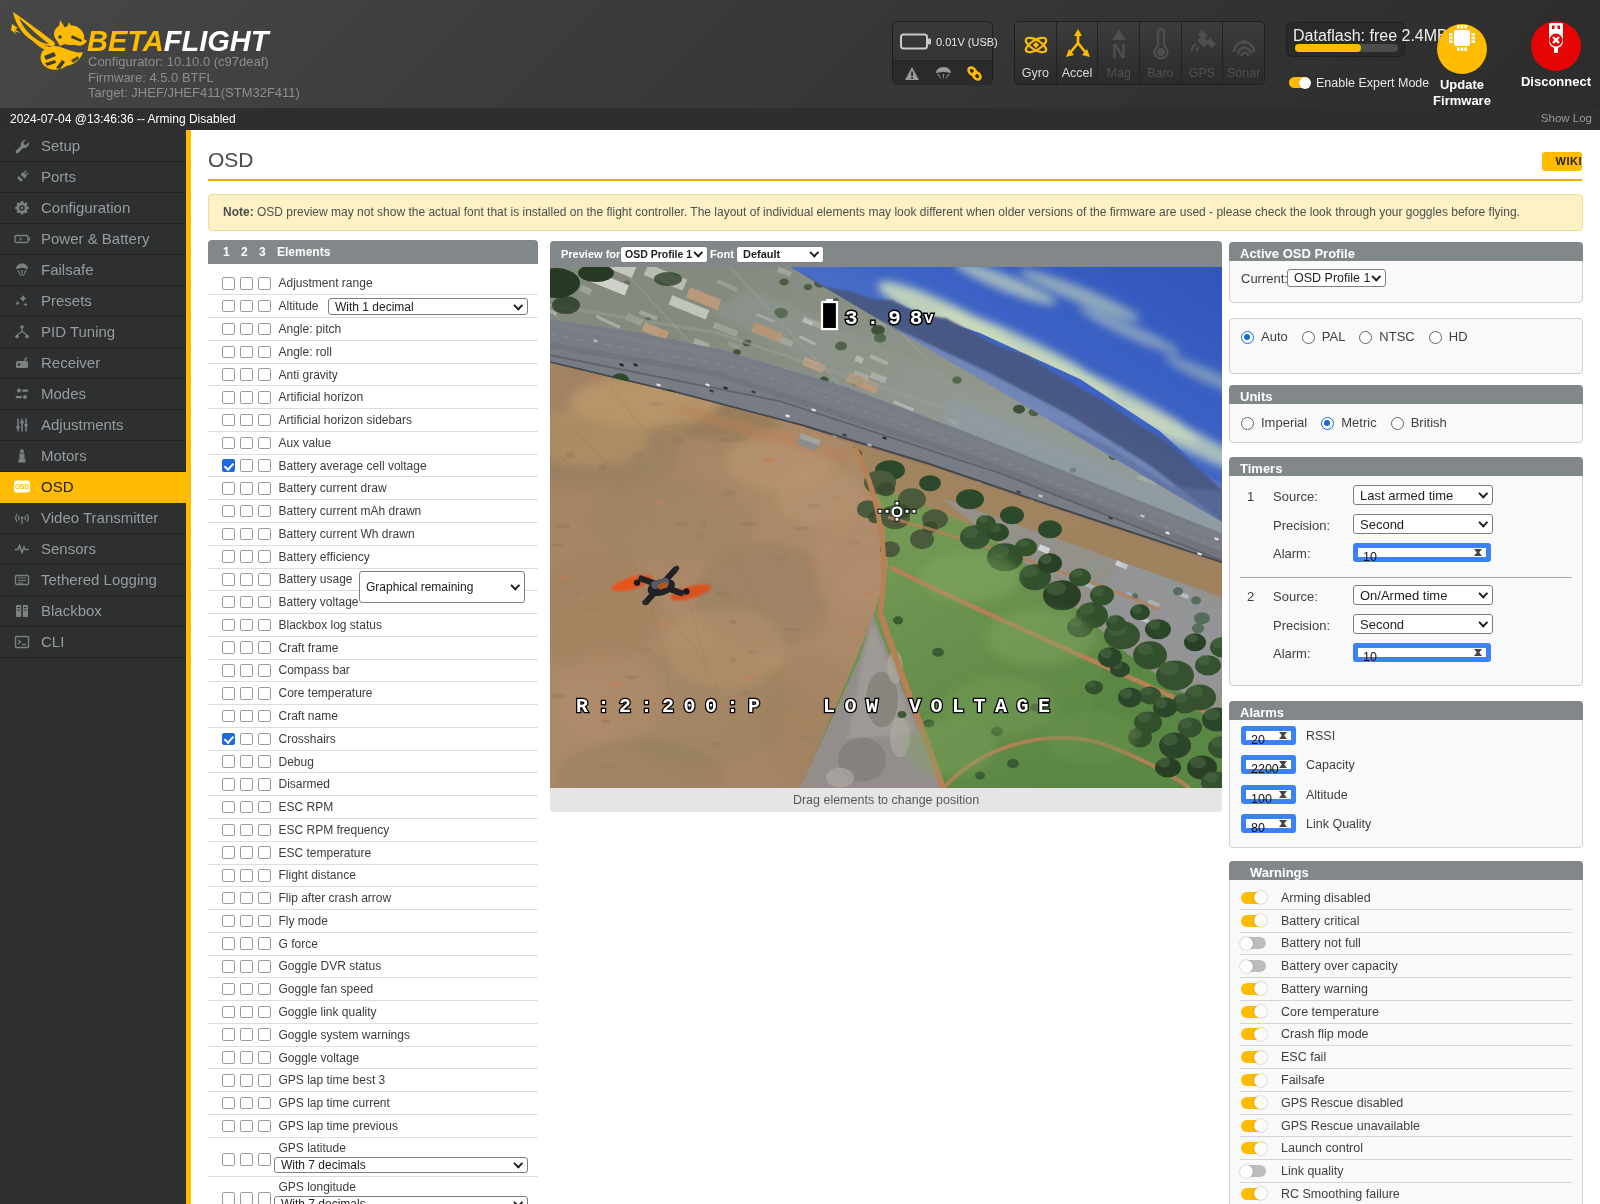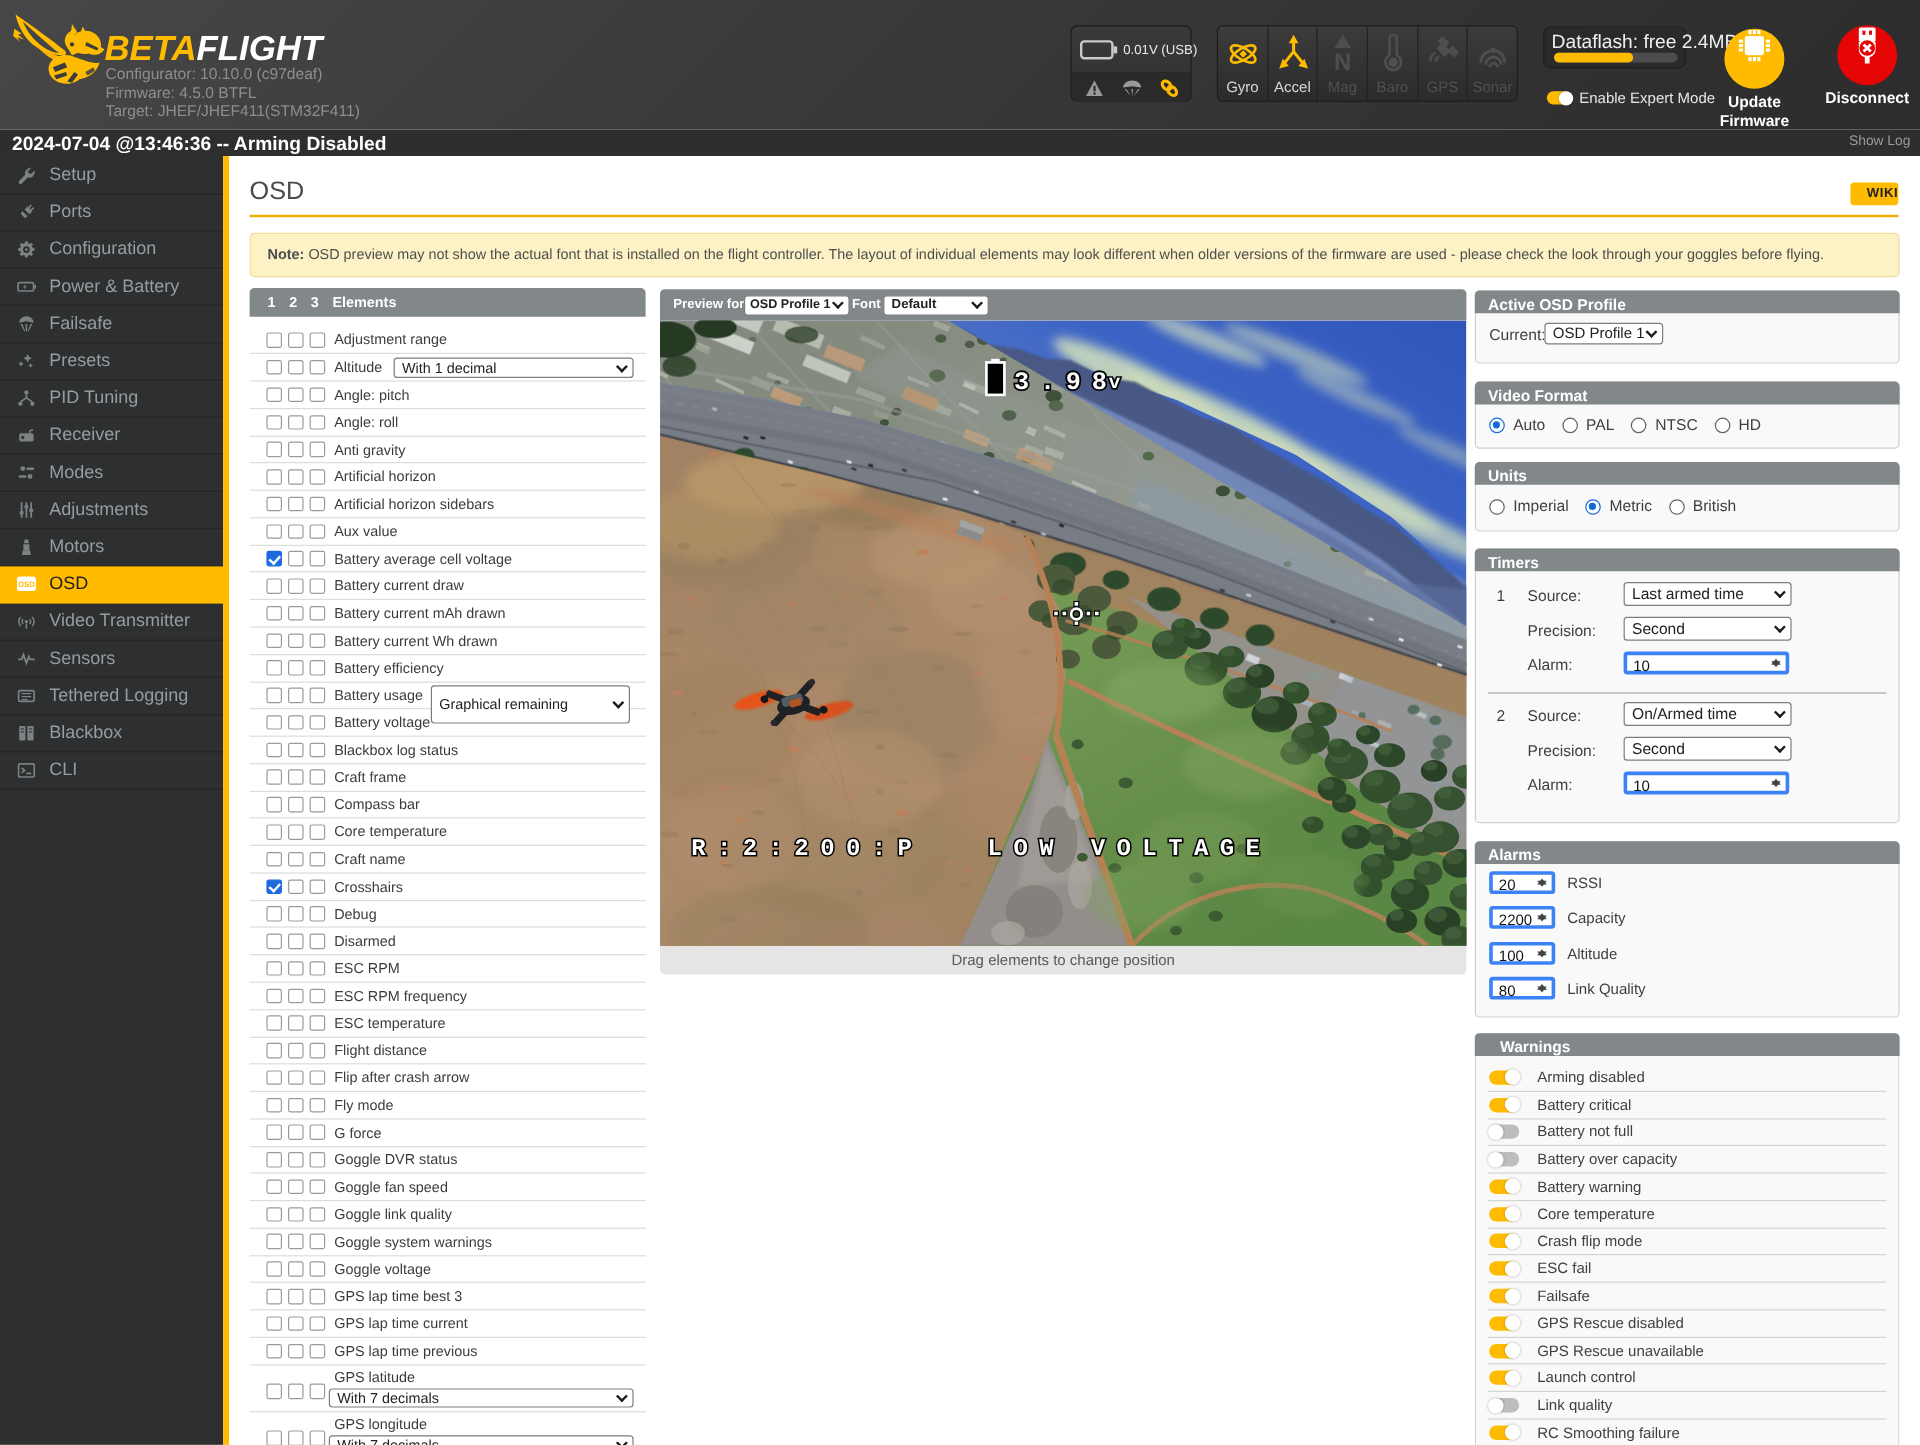--- a/index.html
+++ b/index.html
@@ -40,21 +40,21 @@
 
 .bigbtn{position:absolute;text-align:center;width:90px}
 .bigbtn .circ{margin:0 auto;width:50px;height:50px;border-radius:50%}
 .bigbtn .t{margin-top:3px;font-size:13px;font-weight:bold;color:#fff;line-height:15.5px}
 #updfw{left:1417px;top:13px}
 #updfw .circ{background:#ffbb00}
 #disc{left:1511px;top:13px}
 #disc .circ{background:#e60505}
 
 #logbar{position:absolute;left:0;top:108px;width:1600px;height:22px;background:#2e2e2e}
-#logbar .msg{position:absolute;left:10px;top:4px;font-size:16px;font-weight:bold;color:#fff}
+#logbar .msg{position:absolute;left:10px;top:4px;font-size:12px;font-weight:normal;color:#fff}
 #logbar .show{position:absolute;right:8px;top:4px;font-size:11.5px;color:#9a9a9a}
 
 #side{position:absolute;left:0;top:130px;width:186px;height:1074px;background:#2d2f30;padding-top:1px}
 #stripe{position:absolute;left:186px;top:130px;width:5px;height:1074px;background:#ffbb00}
 .mitem{position:relative;height:31px;border-bottom:1px solid #232526;
   color:#989c9e;font-size:15px;line-height:30px;padding-left:41px;white-space:nowrap}
 .mitem svg{position:absolute;left:14px;top:7px}
 .mitem.active{background:#ffbb00;color:#222;width:191px;border-bottom:none}
 
 #content{position:absolute;left:191px;top:130px;width:1409px;height:1074px;background:#fff}
@@ -101,21 +101,21 @@
 .rpanel{position:absolute;left:1229px;width:354px;background:#f9f9f9;
   border:1px solid #cfcfcf;border-radius:4px}
 .rpanel .phead{height:19px;line-height:23px;padding-left:11px;margin:-1px -1px 0 -1px}
 .rpanel .body{position:relative}
 .radio{display:inline-block;width:13px;height:13px;border:1.5px solid #606469;
   border-radius:50%;background:#fff;vertical-align:-2.5px;position:relative}
 .radio.on{border-color:#1669d8}
 .radio.on:after{content:"";position:absolute;left:2px;top:2px;width:6px;height:6px;
   border-radius:50%;background:#1669d8}
 .rlab{font-size:13px;color:#3f3f3f;margin:0 14px 0 7px}
-.numin{position:absolute;width:55px;height:19px;background:#fff;border:3px solid #3b82f6;
+.numin{position:absolute;width:55px;height:19px;background:#fff;border:5px solid #3b82f6;
   border-radius:3px}
 .numin .v{position:absolute;left:5px;top:2px;font-size:12.5px;color:#111}
 .numin .up{position:absolute;right:4px;top:3px;width:0;height:0;
   border-left:4px solid transparent;border-right:4px solid transparent;border-bottom:5px solid #444}
 .numin .dn{position:absolute;right:4px;bottom:3px;width:0;height:0;
   border-left:4px solid transparent;border-right:4px solid transparent;border-top:5px solid #444}
 .flab{position:absolute;font-size:13px;color:#3f3f3f;white-space:nowrap}
 
 .wrow{position:relative;height:22.77px;border-bottom:1px solid #d4d4d4;margin:0 10px}
 .wrow .toggle{position:absolute;left:1px;top:50%;margin-top:-6px;width:25px;height:12px}
@@ -1344,21 +1344,20 @@
     <div class="phead">Active OSD Profile</div>
     <div class="body" style="height:38px">
       <span class="flab" style="left:11px;top:10px">Current:</span>
       <div class="sel" style="left:57px;top:8px;width:99px;height:18px;font-size:12.5px">
         <span class="tx" style="left:6px">OSD Profile 1</span>
         <span class="ch"></span>
       </div>
     </div>
   </div>
 <div class="rpanel" style="top:318px;height:56px">
-    <div class="phead">Video Format</div>
     <div class="body" style="height:19px;padding:8px 0 0 11px"><span class="radio on"></span><span class="rlab">Auto</span><span class="radio"></span><span class="rlab">PAL</span><span class="radio"></span><span class="rlab">NTSC</span><span class="radio"></span><span class="rlab">HD</span></div>
   </div>
 <div class="rpanel" style="top:385px;height:58px">
     <div class="phead">Units</div>
     <div class="body" style="height:35px;padding:9px 0 0 11px"><span class="radio"></span><span class="rlab">Imperial</span><span class="radio on"></span><span class="rlab">Metric</span><span class="radio"></span><span class="rlab">British</span></div>
   </div>
 <div class="rpanel" style="top:457px;height:229px">
     <div class="phead">Timers</div>
     <div class="body" style="height:206px">
       <span class="flab" style="left:17px;top:13px">1</span>

